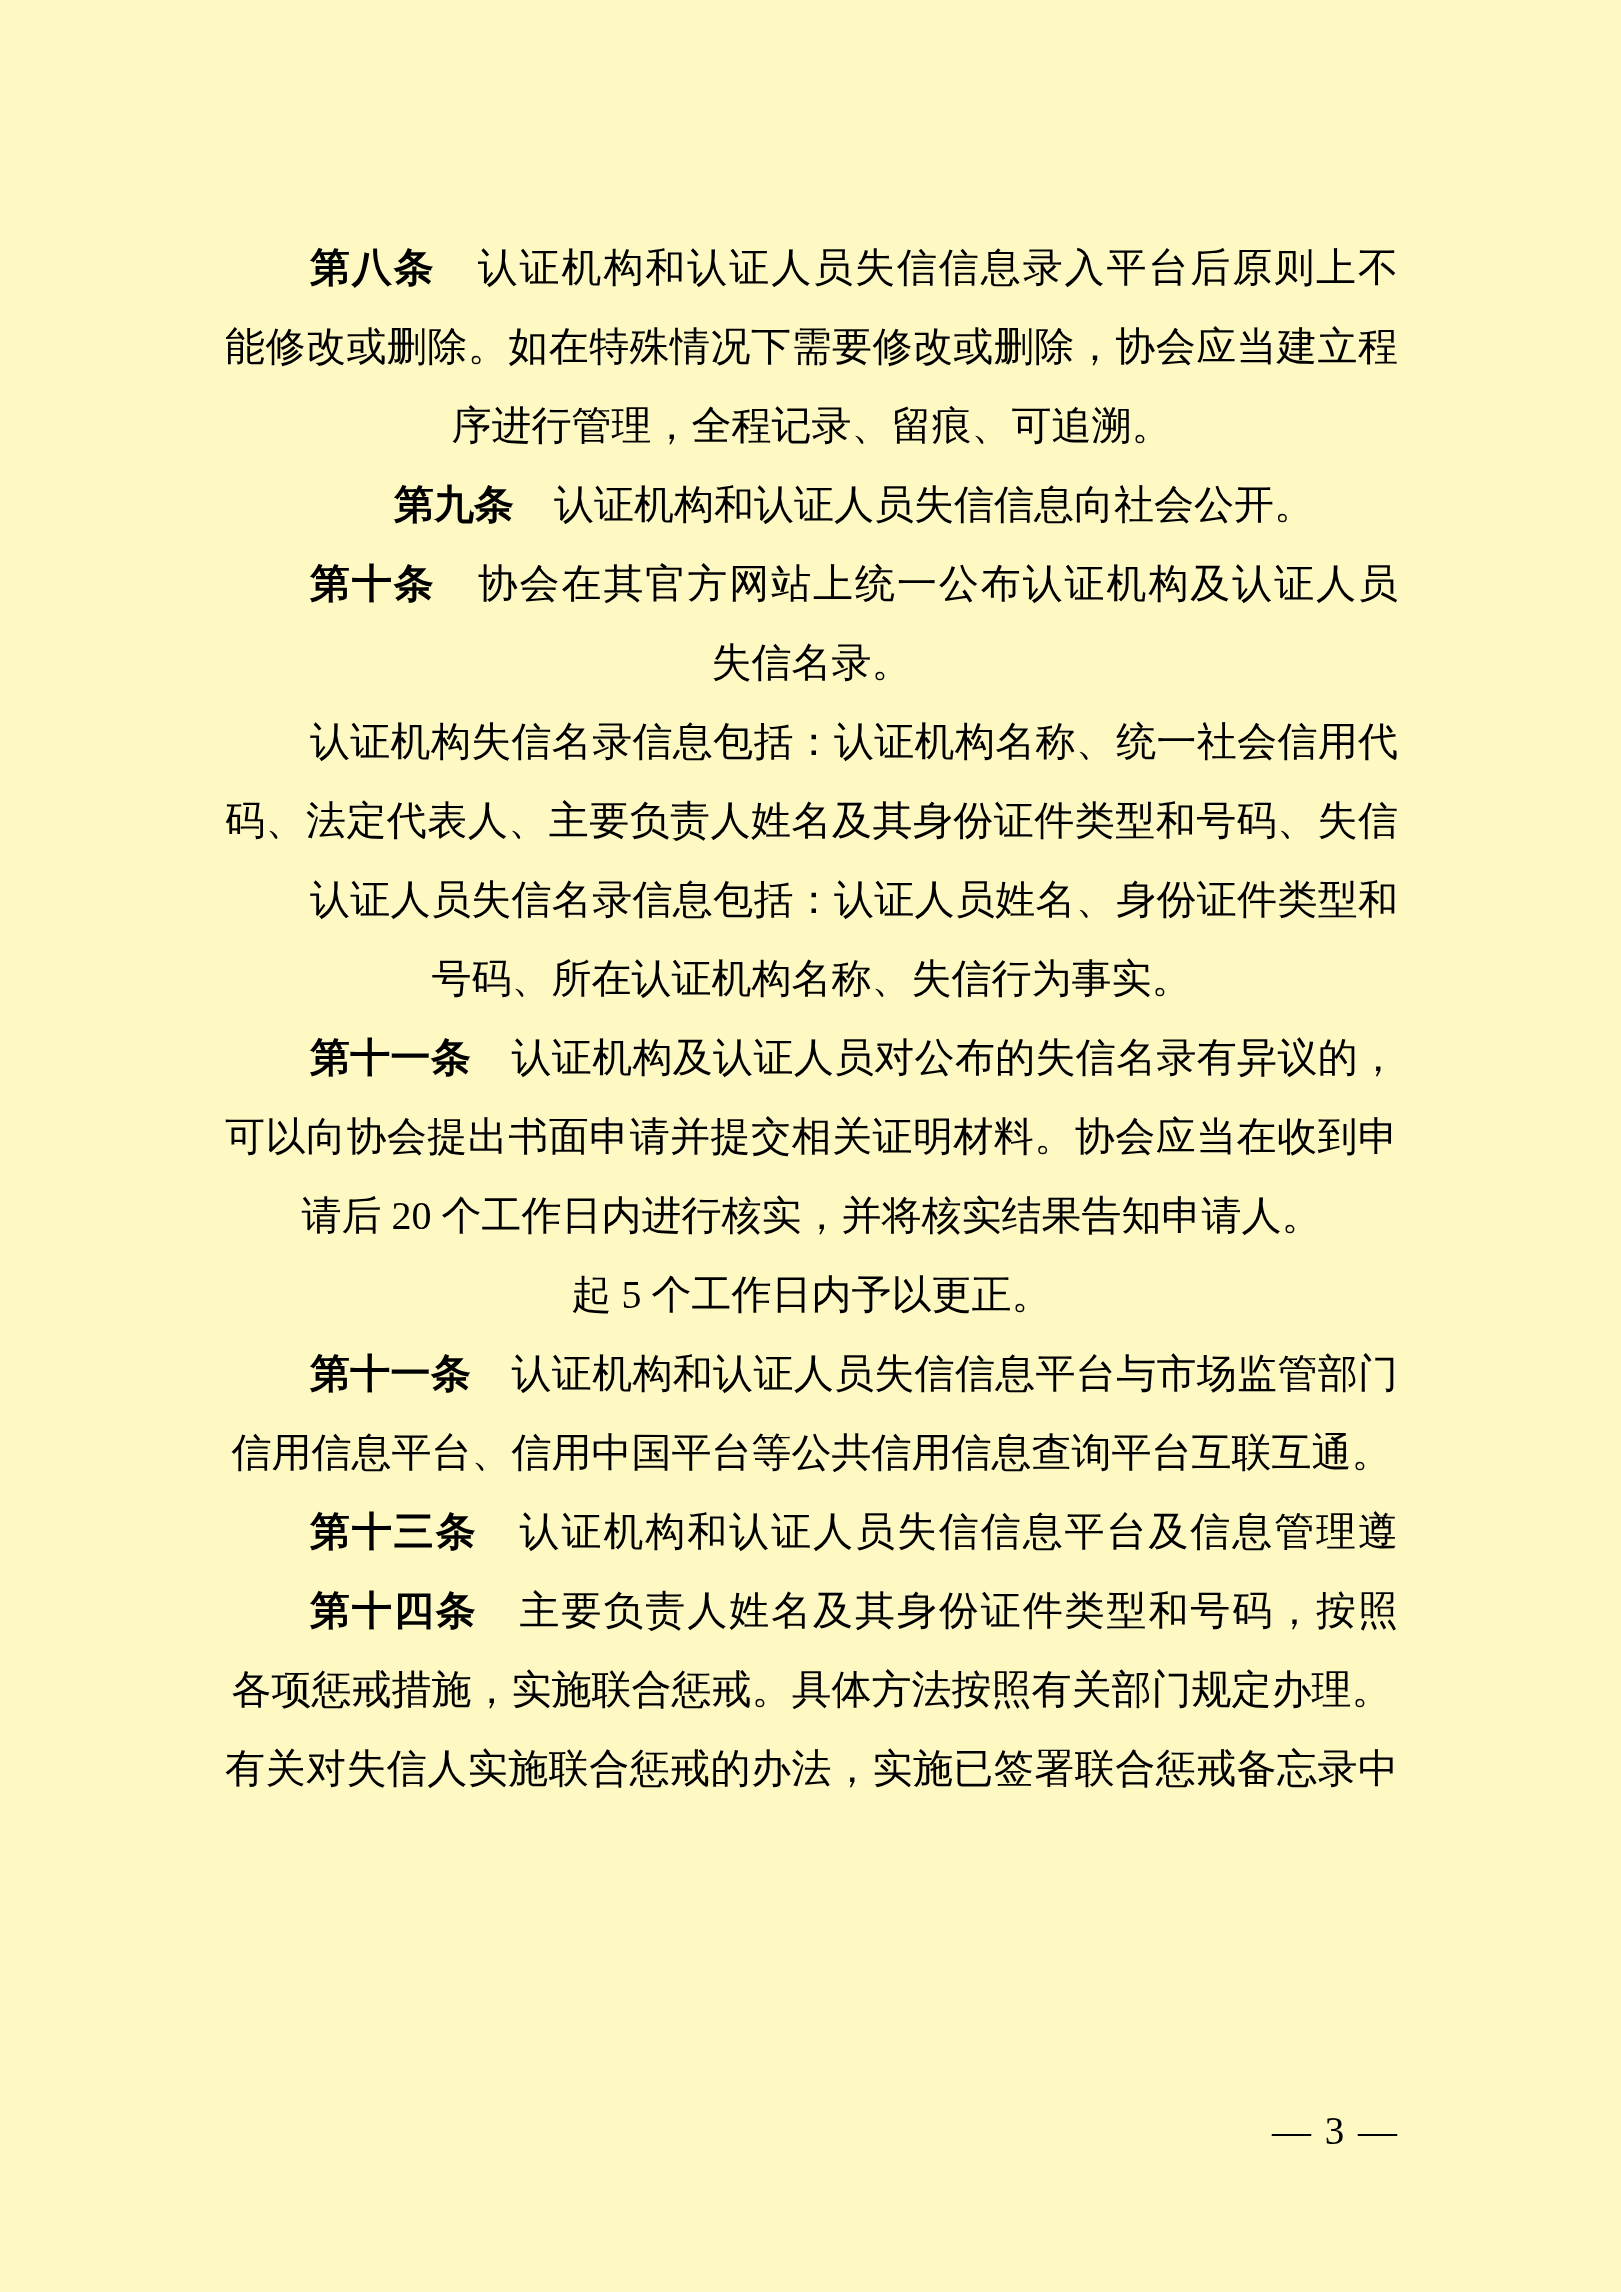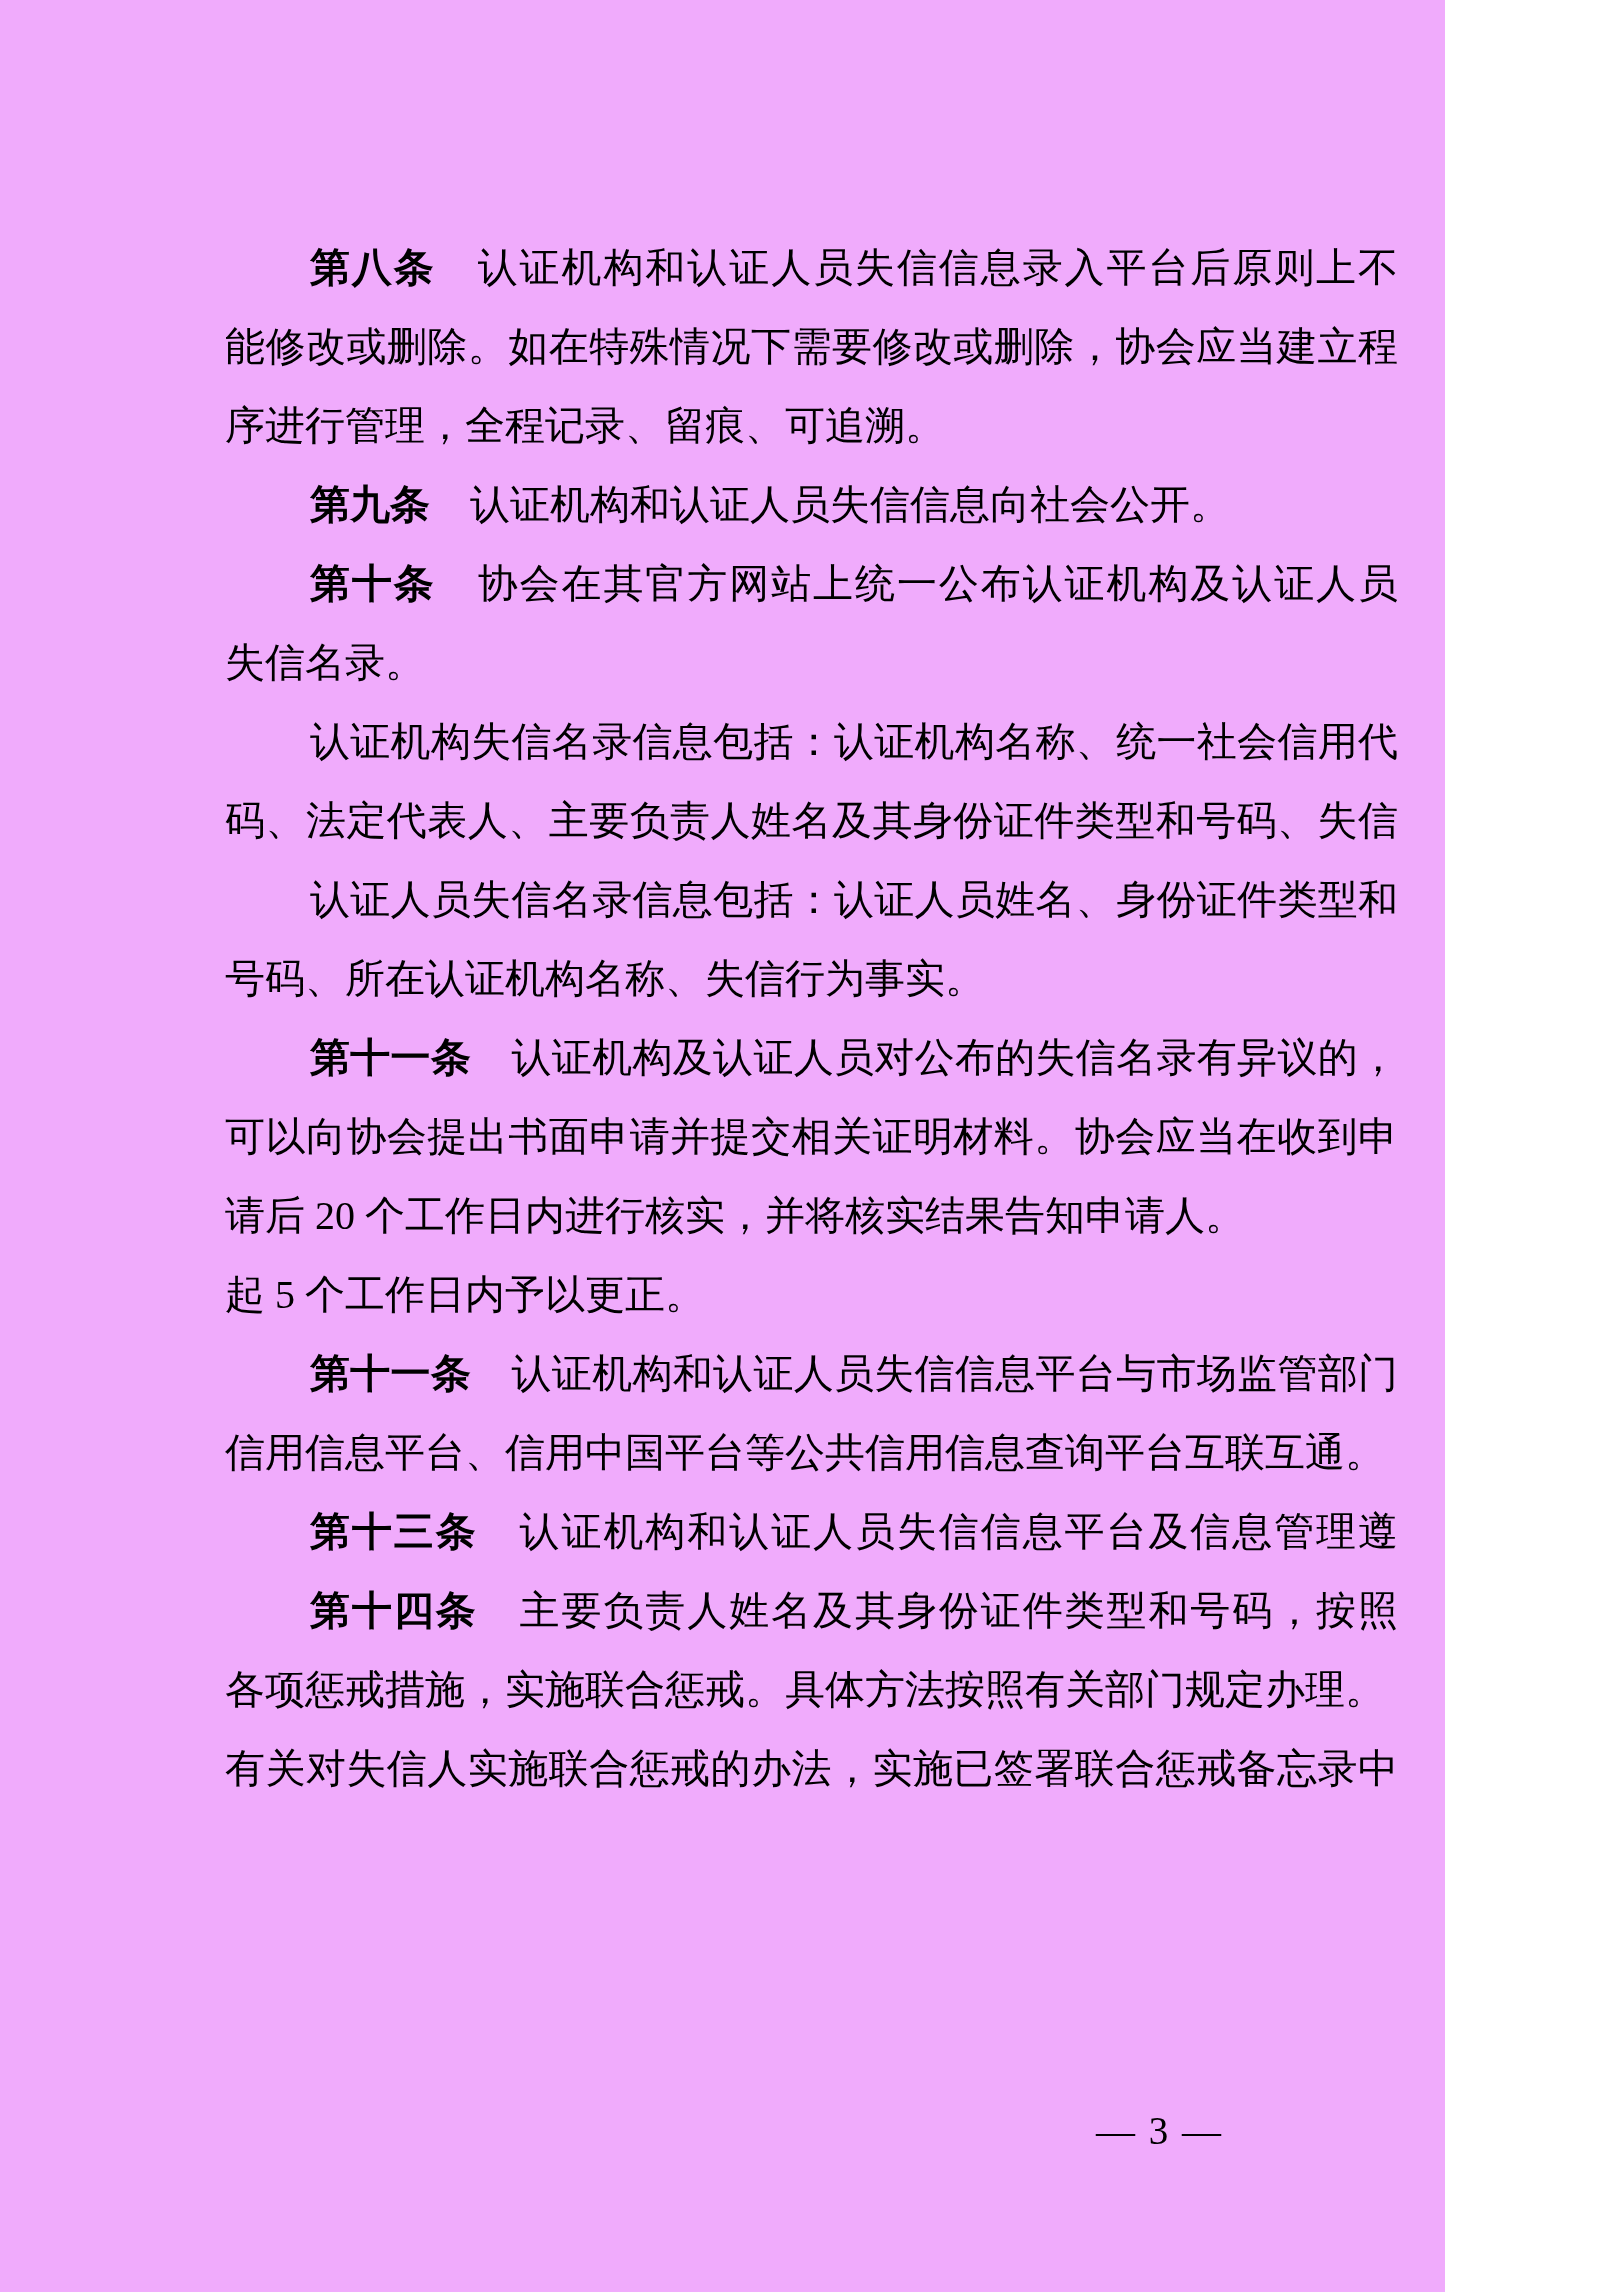--- a/index.html
+++ b/index.html
@@ -10,37 +10,37 @@
     width: 1621px;
     height: 2293px;
     background: #ffffff;
     position: relative;
     font-family: "Liberation Serif", "DejaVu Serif", serif;
     overflow: hidden;
   }
   .page {
     position: absolute;
     left: 0; top: 0;
-    width: 1445px;
+    width: 1621px;
     height: 2293px;
-    background: #f0abfc;
+    background: #fef9c3;
   }
   .doc-body {
     position: absolute;
     left: 225px;
     top: 228px;
     width: 1173px;
     color: #000000;
   }
   .line {
     height: 79px;
     line-height: 79px;
     font-size: 40px;
     letter-spacing: 0;
-    text-align: left;
+    text-align: center;
     white-space: normal;
     overflow: hidden;
   }
   .line.indent {
     text-indent: 85px;
   }
   .line.fill {
     text-align: justify;
     text-align-last: justify;
     text-justify: inter-character;

